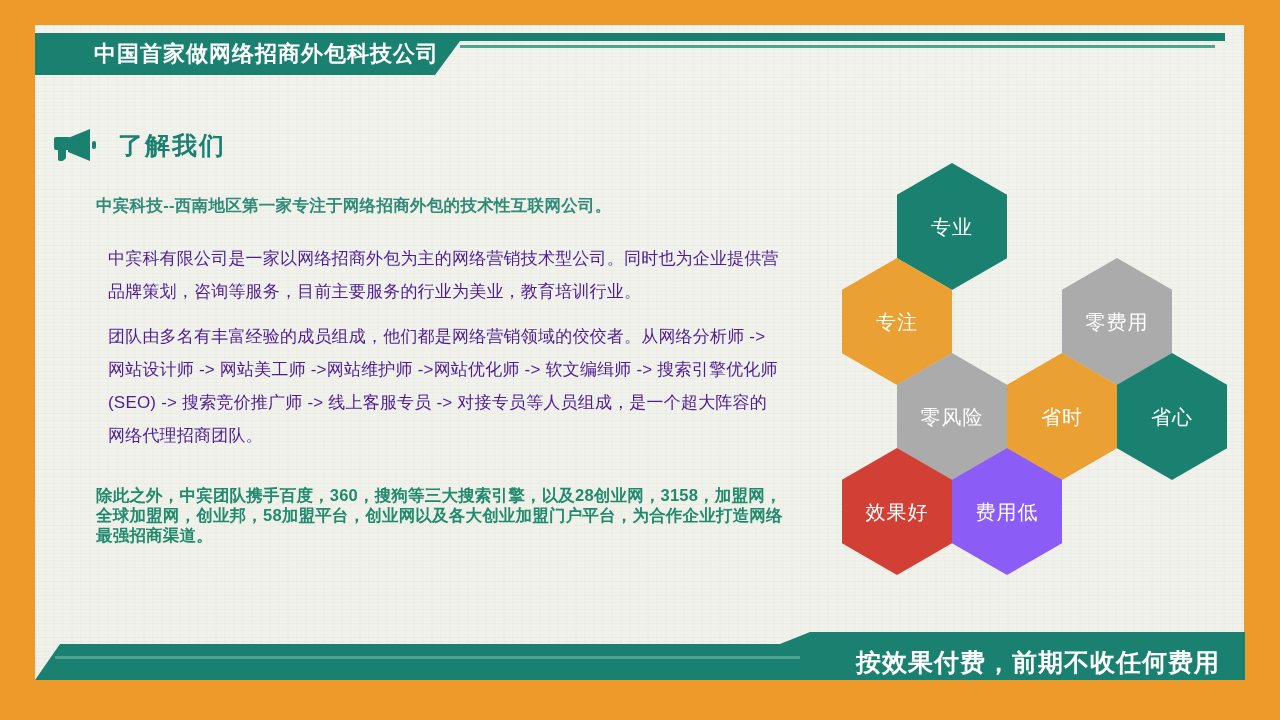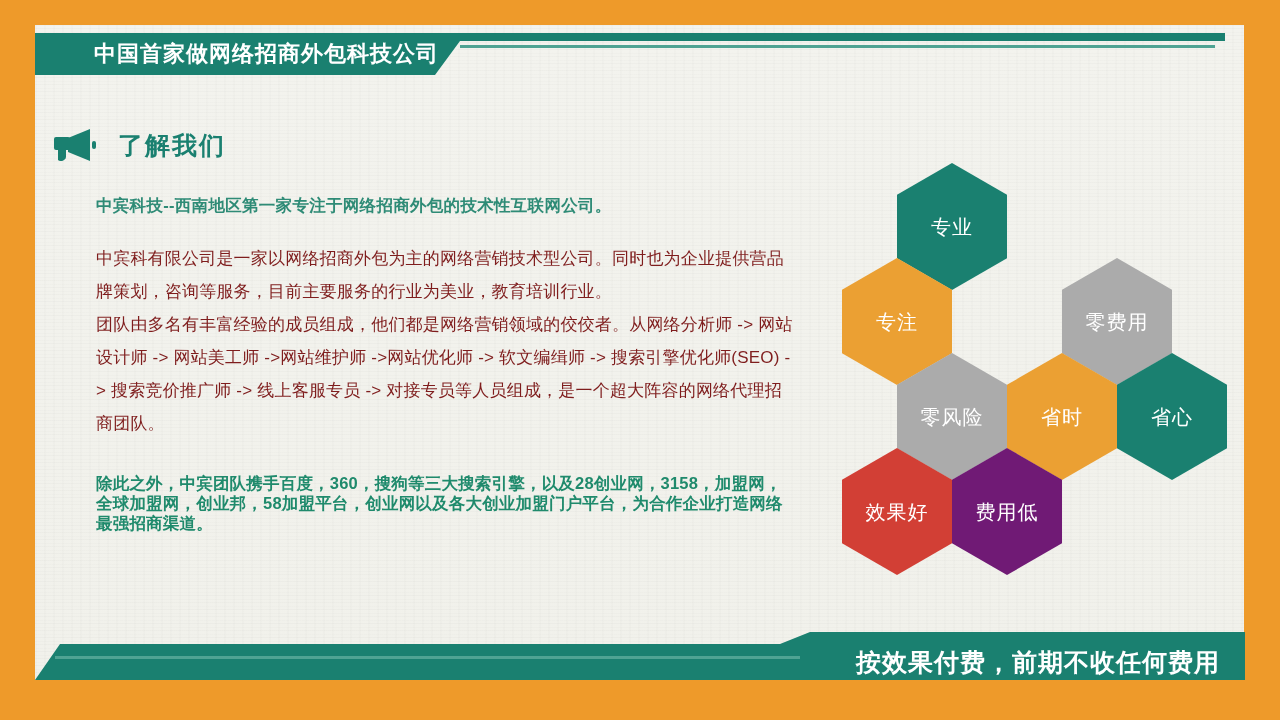--- a/index.html
+++ b/index.html
@@ -104,22 +104,22 @@
     font-weight: bold;
     line-height: 26px;
     letter-spacing: 0.3px;
     margin: 0 0 24px 0;
     white-space: nowrap;
   }
   .para {
     font-size: 17px;
     line-height: 33px;
     letter-spacing: 0.2px;
-    margin: 0;
-    color: #7f1d1d;
+    margin: 12px;
+    color: #4c1d95;
   }
   .para.p2 { margin-top: 0px; }
   .closing {
     font-size: 16.5px;
     font-weight: bold;
     line-height: 20px;
     letter-spacing: 0.2px;
     margin: 33px 0 0 0;
     color: #1F8A6C;
   }
@@ -225,21 +225,21 @@
       </div>
       <div class="hex" style="left: 171px; top: 193px; background: rgb(235, 160, 51);">
         <span>省时</span>
       </div>
       <div class="hex" style="left: 281px; top: 193px; background: rgb(26, 128, 112);">
         <span>省心</span>
       </div>
       <div class="hex" style="left: 6px; top: 288px; background: rgb(210, 63, 53);">
         <span>效果好</span>
       </div>
-      <div class="hex" style="left: 116px; top: 288px; background: #701a75;">
+      <div class="hex" style="left: 116px; top: 288px; background: #8b5cf6;">
         <span>费用低</span>
       </div>
     </div>
 
   <div id="footer-band">
     <svg width="1210" height="48" viewBox="0 0 1210 48" xmlns="http://www.w3.org/2000/svg">
       <polygon points="25,12 745,12 775,0 1210,0 1210,48 0,48" fill="#1A8070"></polygon>
       <rect x="20" y="24" width="745" height="3" fill="#4FA393"></rect>
     </svg>
   </div>

